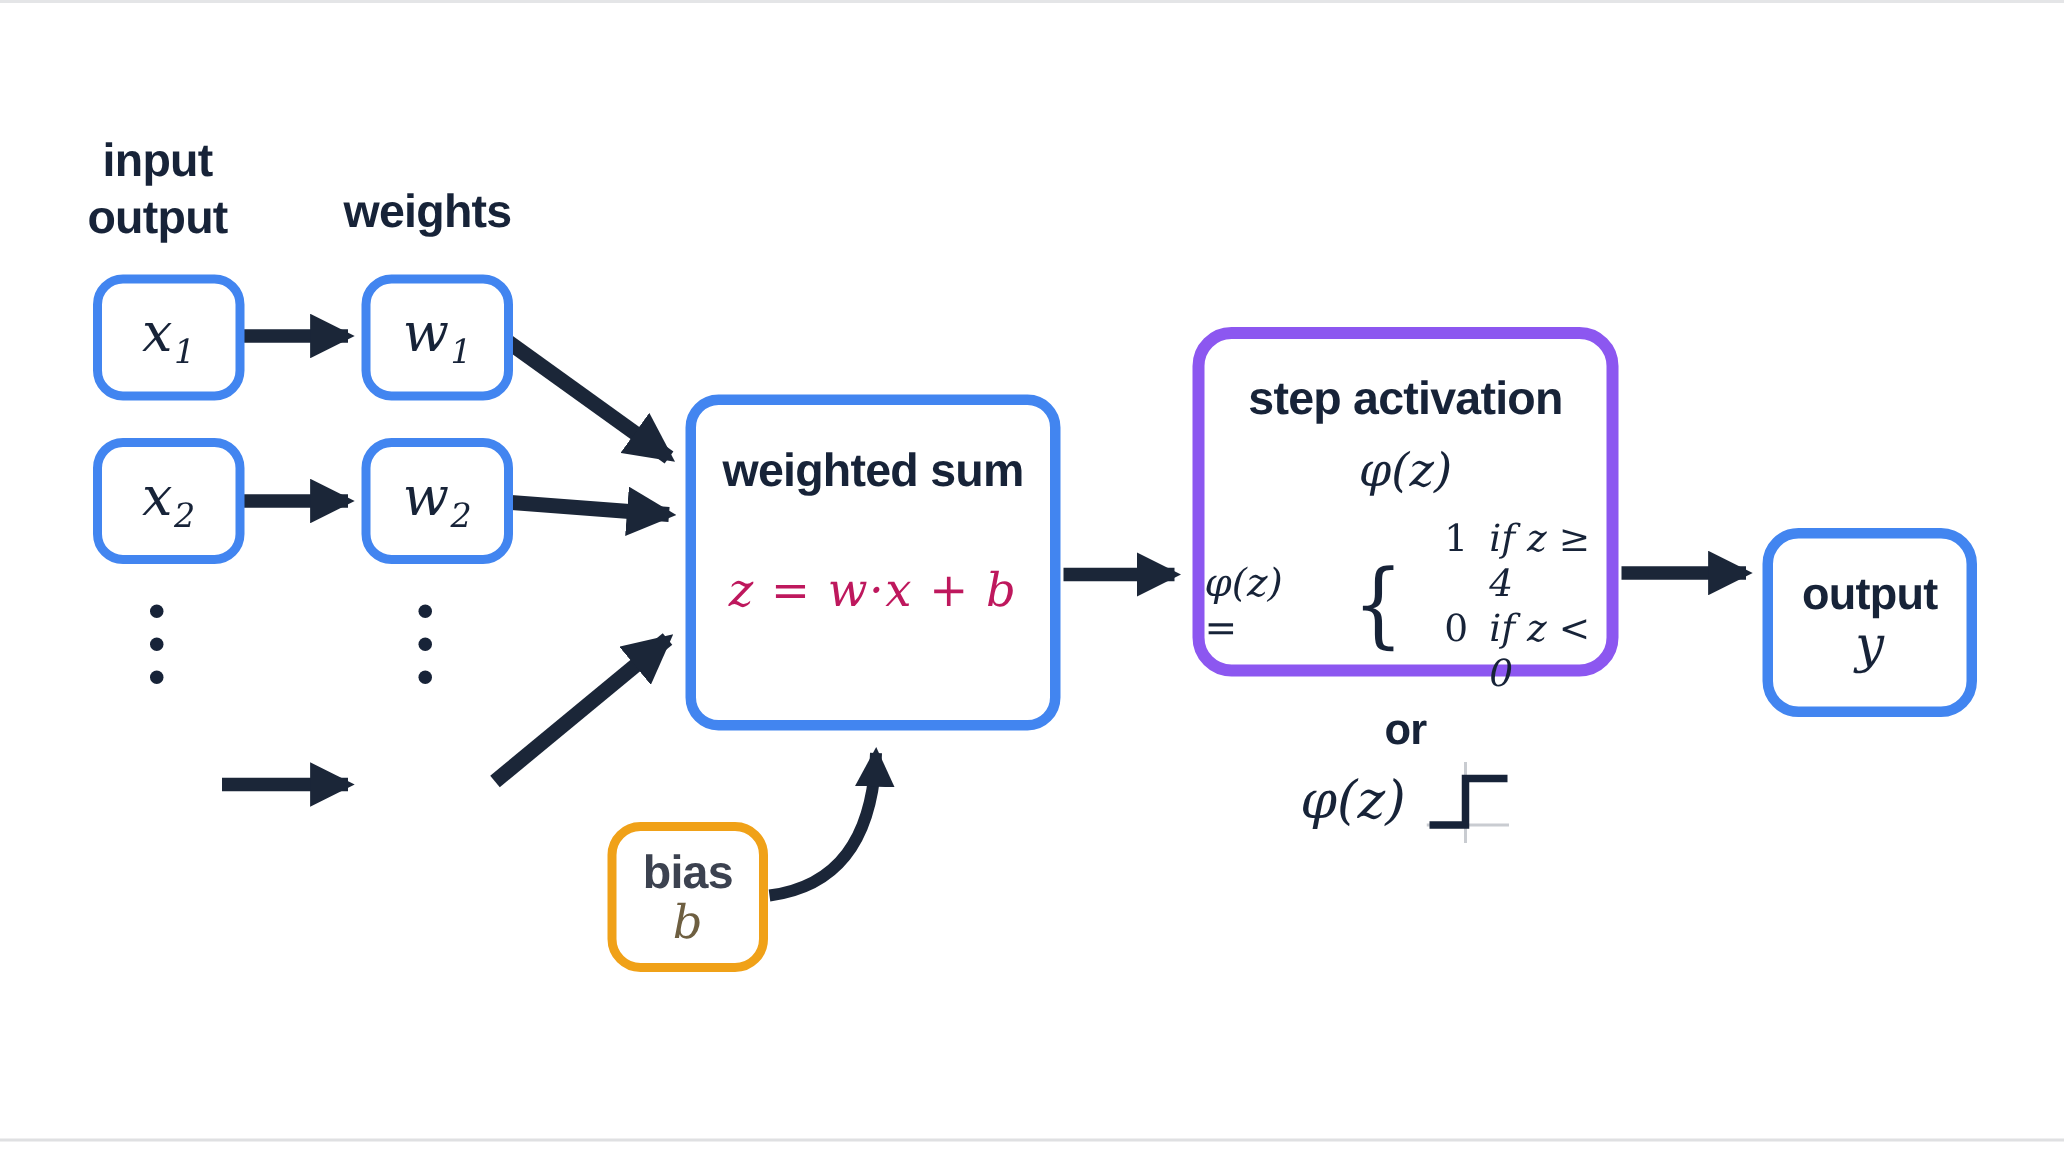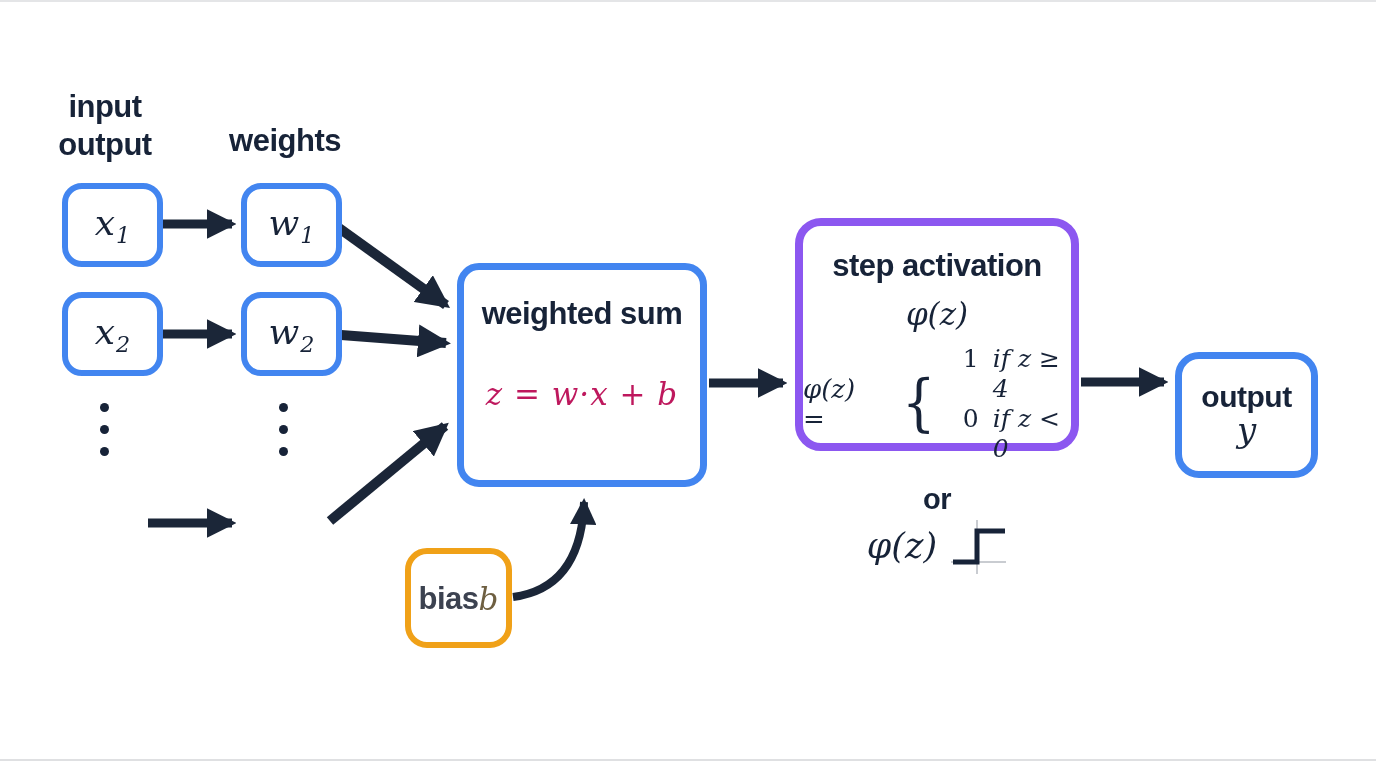--- a/index.html
+++ b/index.html
@@ -38,21 +38,21 @@
   .box-title{font-size:31px;font-weight:600;letter-spacing:-0.5px;color:#172338;}
   .formula{
     margin-top:44px;font-family:"DejaVu Serif",serif;font-style:italic;
     font-size:31px;color:#be185d;letter-spacing:1px;
   }
 
   
   .bias-box{
     position:absolute;left:405px;top:548px;width:107px;height:100px;box-sizing:border-box;
     border:6px solid #f0a118;border-radius:22px;background:#ffffff;
-    display:flex;flex-direction:row;align-items:center;justify-content:center;padding-top:2px;
+    display:flex;flex-direction:column;align-items:center;justify-content:center;padding-top:2px;
   }
   .bias-label{font-size:31px;font-weight:600;letter-spacing:-0.5px;color:#3c4250;line-height:1.05;}
   .bias-symbol{font-family:"DejaVu Serif",serif;font-style:italic;font-size:31px;color:#6e5f41;line-height:1.1;}
 
   
   .act-box{
     position:absolute;left:795px;top:218px;width:284px;height:233px;box-sizing:border-box;
     border:8px solid #8c57f0;border-radius:26px;background:#ffffff;
     display:flex;flex-direction:column;align-items:center;padding-top:22px;
   }
@@ -60,21 +60,21 @@
   .piecewise{margin-top:12px;display:flex;align-items:center;gap:24px;}
   .pw-lhs{font-family:"DejaVu Serif",serif;font-style:italic;font-size:26px;color:#172338;}
   .pw-brace{
     font-family:"DejaVu Serif",serif;font-size:62px;font-weight:400;color:#172338;
     line-height:0.82;transform:scaleX(0.85);
   }
   .pw-cases{display:flex;flex-direction:column;gap:1px;}
   .pw-case{display:flex;align-items:baseline;gap:16px;font-family:"DejaVu Serif",serif;font-size:25px;color:#172338;line-height:1.18;}
   .pw-val{min-width:14px;}
   .pw-cond{font-style:italic;}
-  .or-label{margin-top:20px;font-size:29px;font-weight:600;letter-spacing:-0.5px;color:#172338;}
+  .or-label{margin-top:8px;font-size:29px;font-weight:600;letter-spacing:-0.5px;color:#172338;}
   .step-row{margin-top:2px;display:flex;align-items:center;gap:14px;}
   .step-fn{font-family:"DejaVu Serif",serif;font-style:italic;font-size:35px;color:#172338;}
 
   
   .out-box{
     position:absolute;left:1175px;top:320px;width:143px;height:126px;box-sizing:border-box;
     border:7px solid #4285f0;border-radius:24px;background:#ffffff;
     display:flex;flex-direction:column;align-items:center;justify-content:center;gap:0px;margin-top:32px;
   }
   .out-label{font-size:30px;font-weight:600;letter-spacing:-0.5px;color:#172338;line-height:1.05;}

